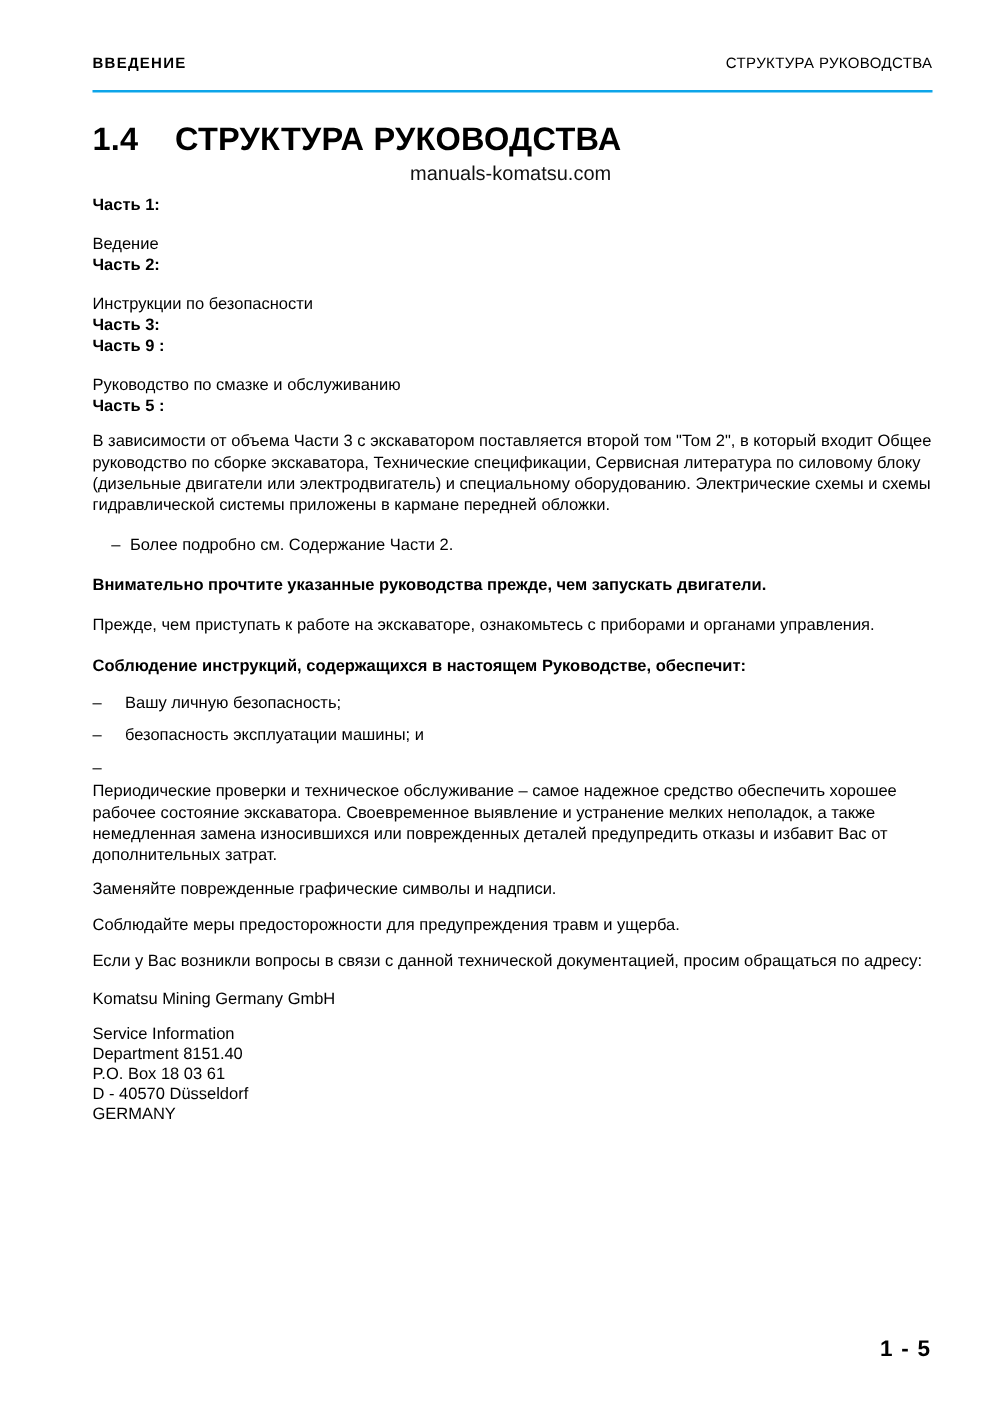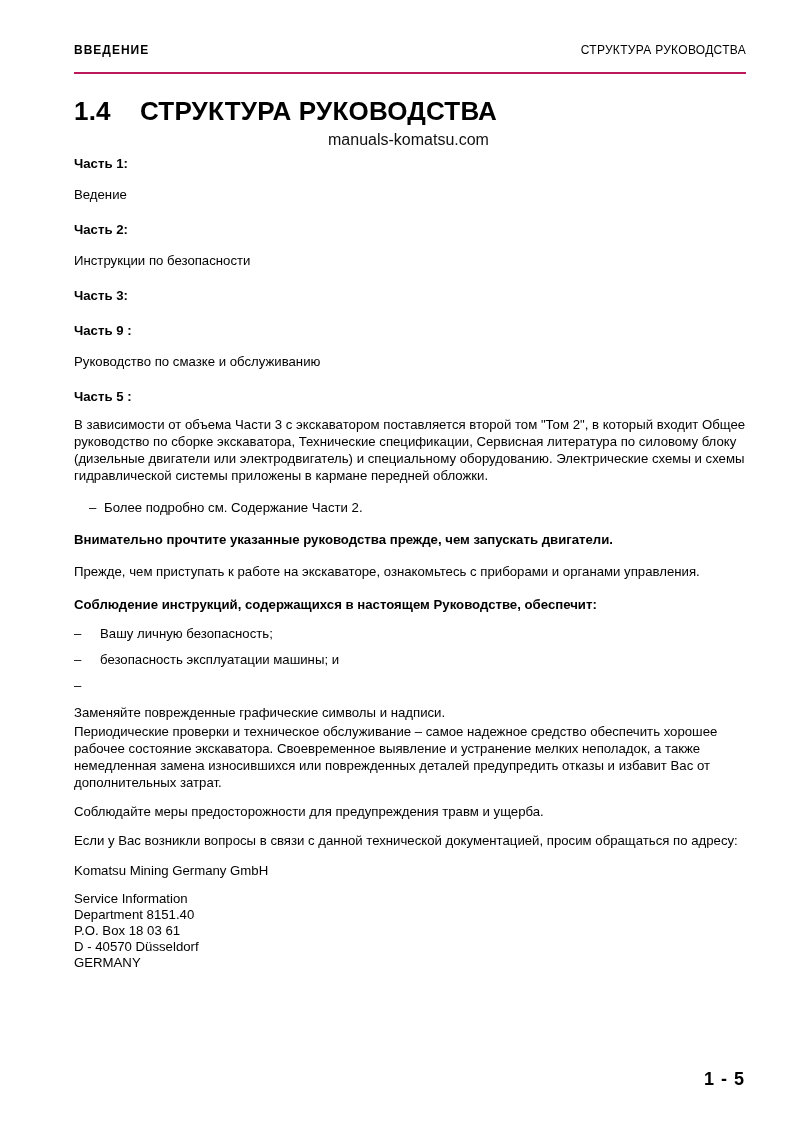--- a/index.html
+++ b/index.html
@@ -19,21 +19,21 @@
     box-sizing: border-box;
     width: 793px;
     height: 1123px;
     padding: 42px 47px 0 74px;
   }
   
   .running-header {
     display: flex;
     justify-content: space-between;
     align-items: baseline;
-    border-bottom: 2px solid #be185d;
+    border-bottom: 2px solid #0ea5e9;
     padding-bottom: 13px;
   }
   .running-header .hl {
     font-size: 12px;
     font-weight: bold;
     letter-spacing: 1px;
   }
   .running-header .hr {
     font-size: 12px;
     letter-spacing: 0.3px;
@@ -59,21 +59,20 @@
     white-space: nowrap;
   }
   
   .page, .body-text {
     font-size: 13.2px;
     line-height: 17px;
   }
   p { margin: 0; }
   .part-label {
     font-weight: bold;
-    margin-top: 18px;
   }
   .part-label.first { margin-top: 32px; }
   .part-body { margin-top: 14px; }
   .part-body.long { margin-top: 11px; }
   .note-line {
     margin-top: 15px;
     display: flex;
   }
   .note-line .bullet { width: 15px; margin-left: 15px; flex: 0 0 auto; }
   .bold-para { font-weight: bold; margin-top: 15px; }
@@ -147,23 +146,23 @@
     </div>
     <div class="dash-item">
       <span class="bullet">–</span>
       <span>безопасность эксплуатации машины; и</span>
     </div>
     <div class="dash-item">
       <span class="bullet">–</span>
     </div>
   </div>
 
+  <p class="para tight">Периодические проверки и техническое обслуживание – самое надежное средство обеспечить хорошее рабочее состояние экскаватора. Своевременное выявление и устранение мелких неполадок, а также немедленная замена износившихся или поврежденных деталей предупредить отказы и избавит Вас от дополнительных затрат.</p>
+
   <p class="para m10">Заменяйте поврежденные графические символы и надписи.</p>
-
-  <p class="para tight">Периодические проверки и техническое обслуживание – самое надежное средство обеспечить хорошее рабочее состояние экскаватора. Своевременное выявление и устранение мелких неполадок, а также немедленная замена износившихся или поврежденных деталей предупредить отказы и избавит Вас от дополнительных затрат.</p>
 
   <p class="para m12">Соблюдайте меры предосторожности для предупреждения травм и ущерба.</p>
 
   <p class="para m12">Если у Вас возникли вопросы в связи с данной технической документацией, просим обращаться по адресу:</p>
 
   <p class="company">Komatsu Mining Germany GmbH</p>
 
   <div class="address">
     <p>Service Information</p>
     <p>Department 8151.40</p>

